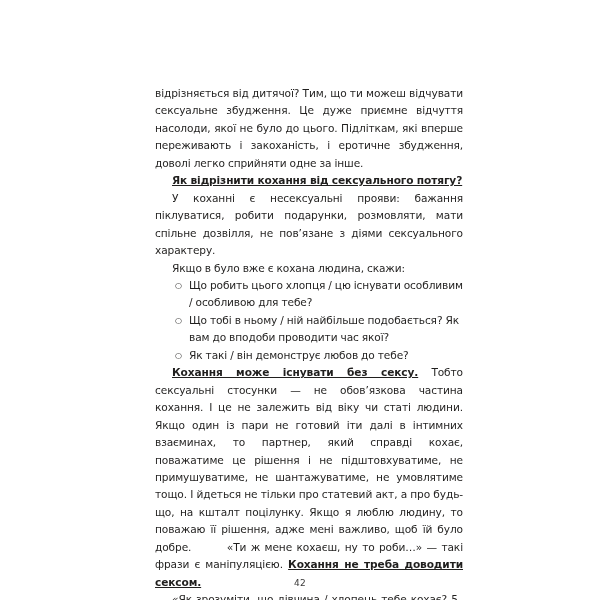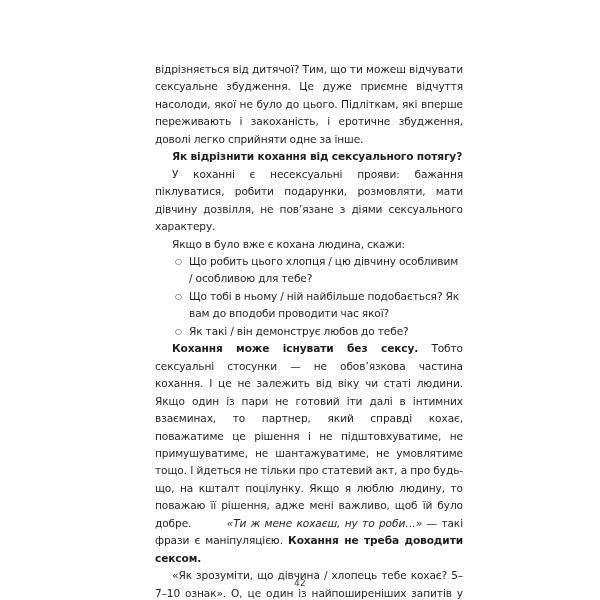--- a/index.html
+++ b/index.html
@@ -39,28 +39,29 @@
     word-spacing: -0.02em;
     -webkit-font-smoothing: antialiased;
   }
 
   .para.indent {
     text-indent: 17px;
   }
 
   .para.no-indent {
     text-indent: 0;
+    margin-top: 24px;
   }
 
   .b {
     font-weight: bold;
+    text-decoration: underline;
   }
 
   .i {
-    font-style: italic;
     margin-left: 31px;
   }
 
   ul.bullets {
     list-style: none;
     margin: 0;
     padding: 0;
   }
 
   ul.bullets li {
@@ -99,26 +100,26 @@
 <body>
 
 <div id="page">
 
   <div id="text-column">
 
     <p class="para no-indent">відрізняється від дитячої? Тим, що ти можеш відчувати сексуальне збудження. Це дуже приємне відчуття насолоди, якої не було до цього. Підліткам, які вперше переживають і закоханість, і еротичне збудження, доволі легко сприйняти одне за інше.</p>
 
     <p class="para indent b">Як відрізнити кохання від сексуального потягу?</p>
 
-    <p class="para indent">У коханні є несексуальні прояви: бажання піклуватися, робити подарунки, розмовляти, мати дівчину дозвілля, не пов’язане з діями сексуального характеру.</p>
+    <p class="para indent">У коханні є несексуальні прояви: бажання піклуватися, робити подарунки, розмовляти, мати спільне дозвілля, не пов’язане з діями сексуального характеру.</p>
 
     <p class="para indent">Якщо в було вже є кохана людина, скажи:</p>
 
     <ul class="bullets">
-      <li><span class="marker">○</span><span>Що робить цього хлопця / цю дівчину особливим / особливою для тебе?</span></li>
+      <li><span class="marker">○</span><span>Що робить цього хлопця / цю існувати особливим / особливою для тебе?</span></li>
       <li><span class="marker">○</span><span>Що тобі в ньому / ній найбільше подобається? Як вам до вподоби проводити час якої?</span></li>
       <li><span class="marker">○</span><span>Як такі / він демонструє любов до тебе?</span></li>
     </ul>
 
     <p class="para indent"><span class="b">Кохання може існувати без сексу.</span><span> Тобто сексуальні стосунки — не обов’язкова частина кохання. І це не залежить від віку чи статі людини. Якщо один із пари не готовий іти далі в інтимних взаєминах, то партнер, який справді кохає, поважатиме це рішення і не підштовхуватиме, не примушуватиме, не шантажуватиме, не умовлятиме тощо. І йдеться не тільки про статевий акт, а про будь-що, на кшталт поцілунку. Якщо я люблю людину, то поважаю її рішення, адже мені важливо, щоб їй було добре. </span><span class="i">«Ти ж мене кохаєш, ну то роби…»</span><span> — такі фрази є маніпуляцією. </span><span class="b">Кохання не треба доводити сексом.</span></p>
 
     <p class="para indent">«Як зрозуміти, що дівчина / хлопець тебе кохає? 5–7–10 ознак». О, це один із найпоширеніших запитів у ґуґлі.</p>
 
   </div>
 

